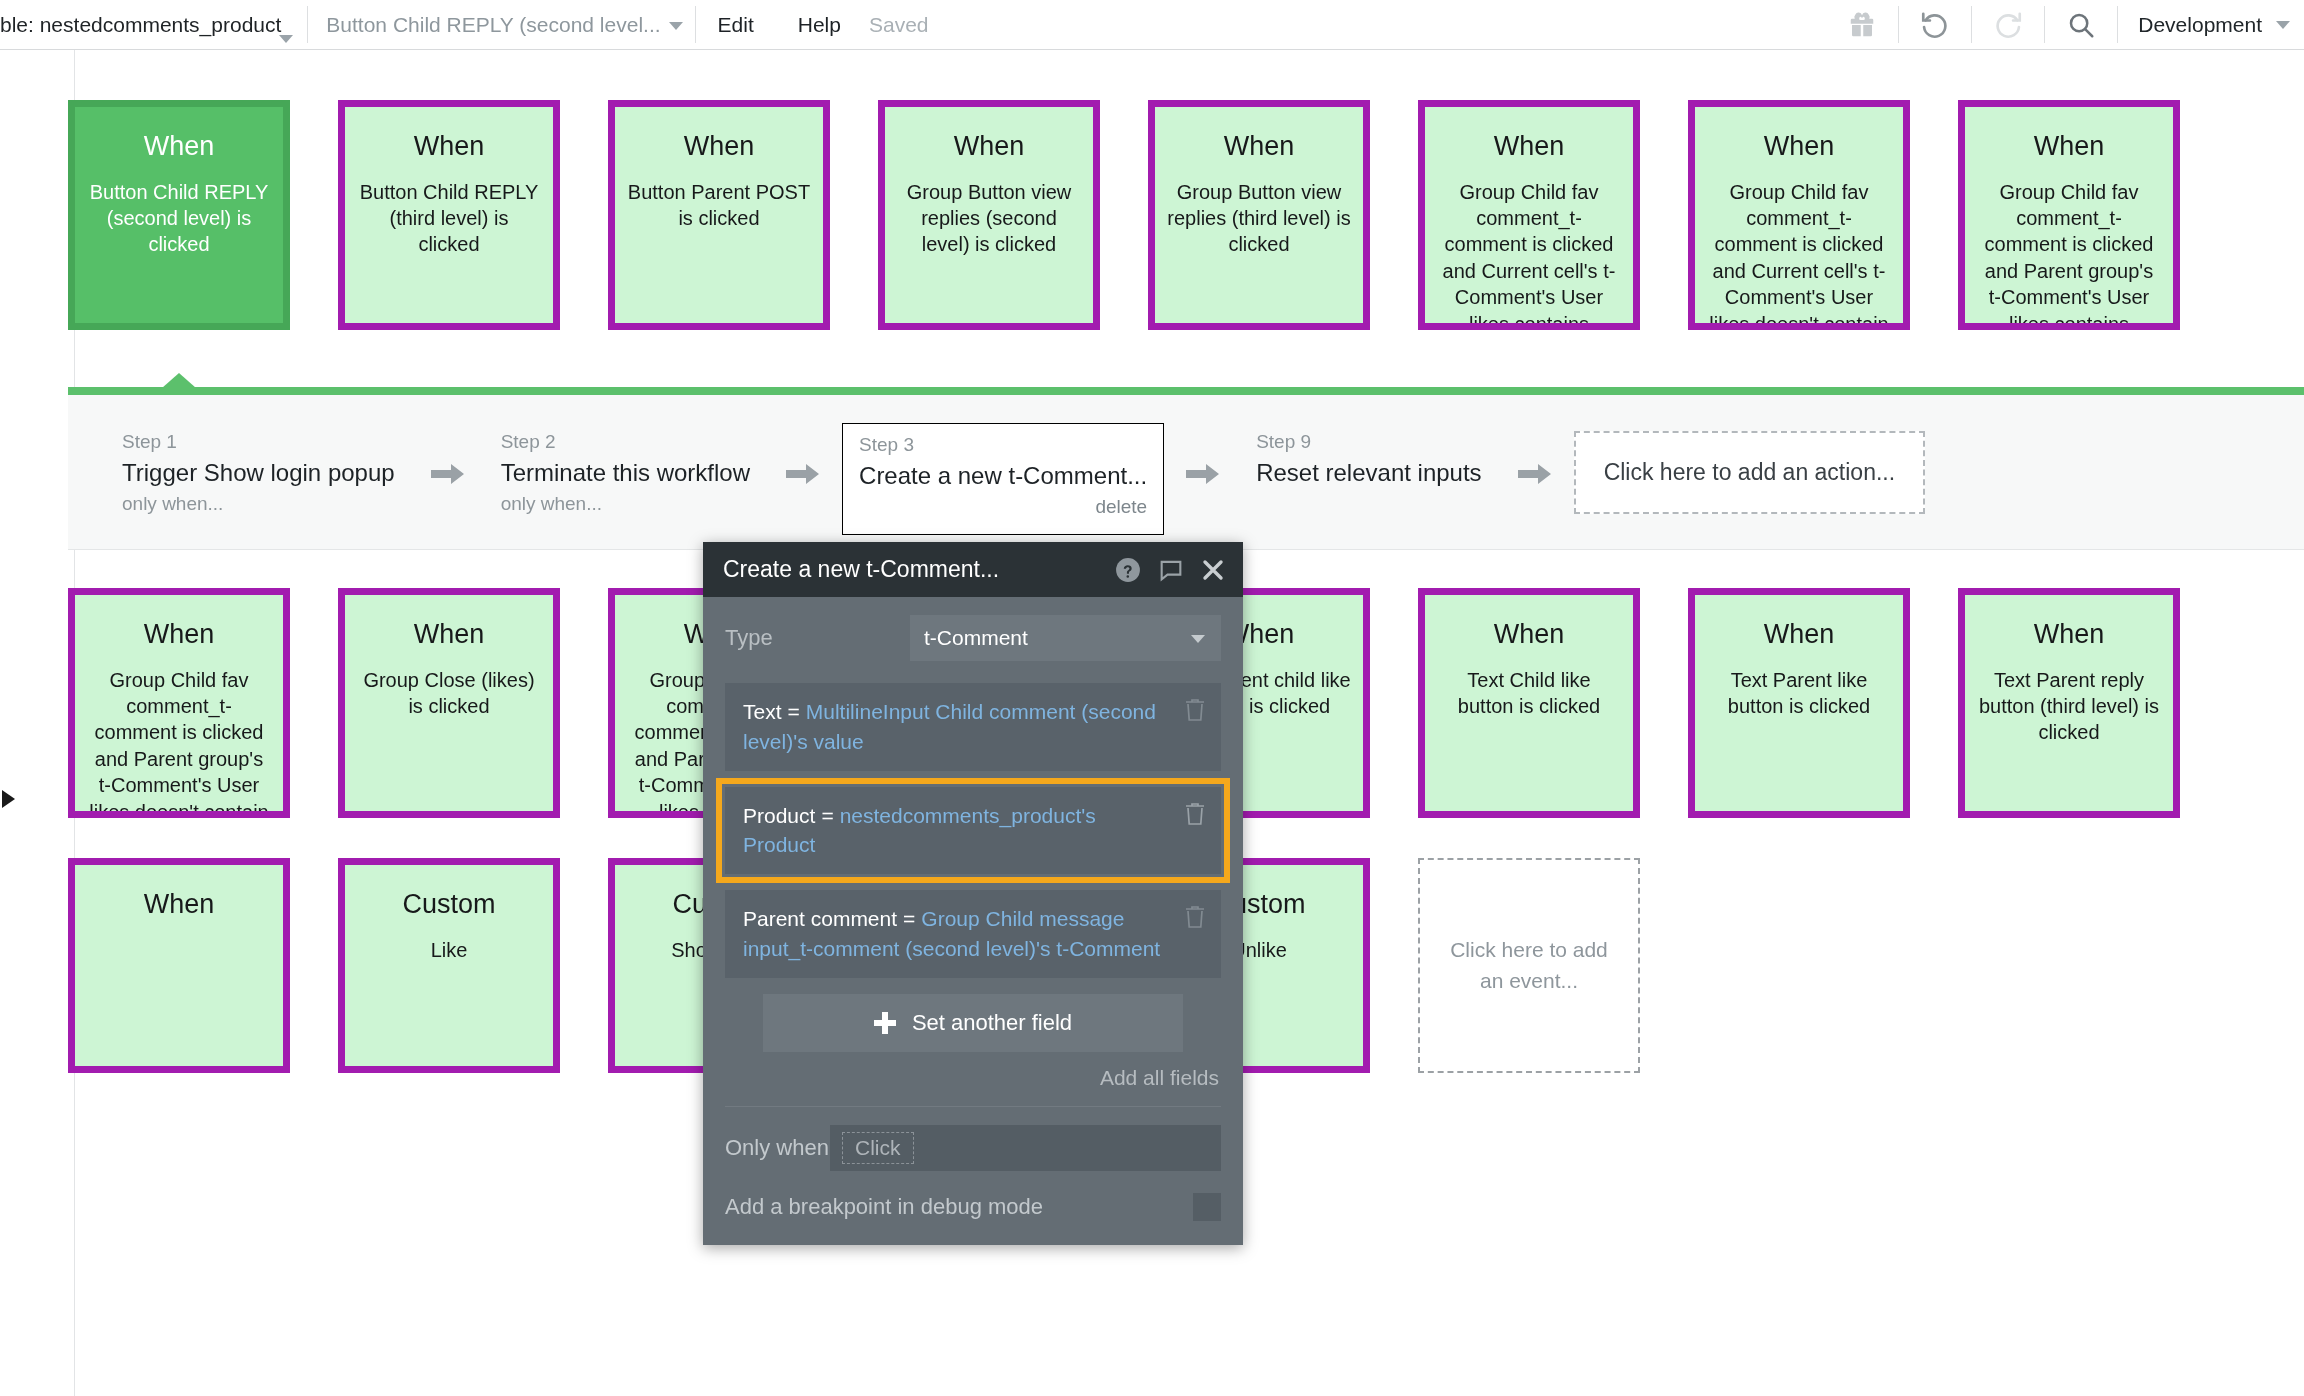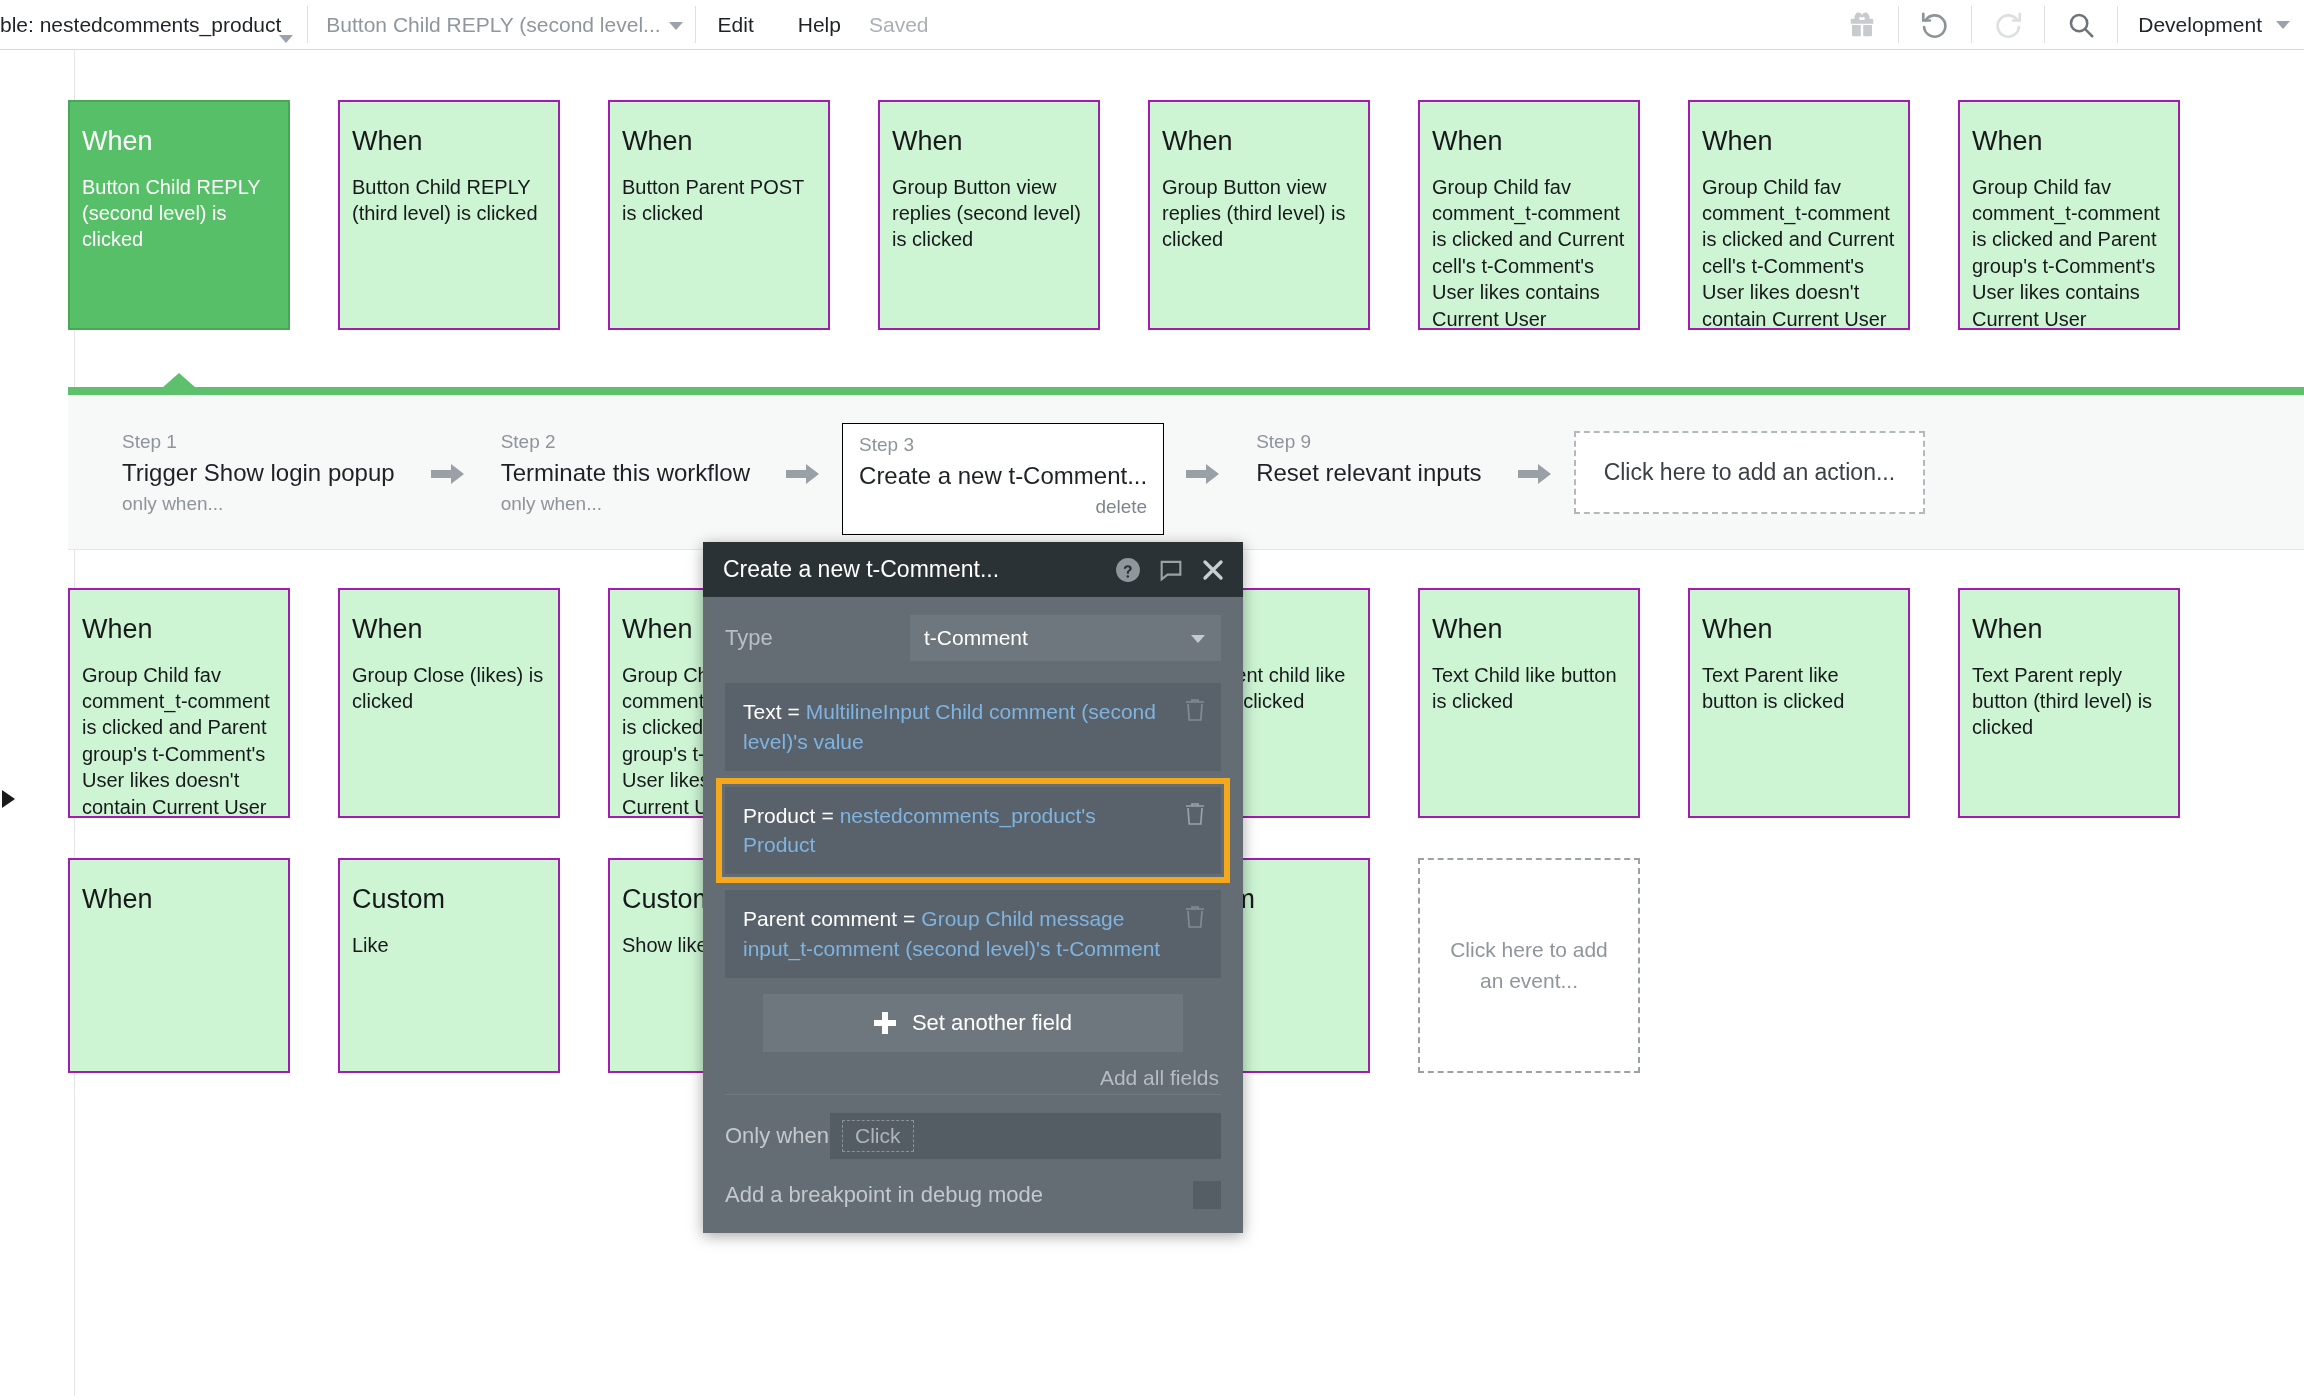--- a/index.html
+++ b/index.html
@@ -71,22 +71,22 @@
     width: 0; height: 0;
     border-top: 9px solid transparent;
     border-bottom: 9px solid transparent;
     border-left: 13px solid #1a1a1a;
   }
 
   
   .card {
     position: absolute;
     background: #cdf5d4;
-    border: 2px solid #a21caf;
-    text-align: left;
+    border: 7px solid #a21caf;
+    text-align: center;
     padding: 22px 12px 10px;
     font-size: 20px;
     color: #17191a;
     line-height: 1.32;
     overflow: hidden;
   }
   .card .c-title {
     font-size: 27px; color: #17191a; margin-bottom: 14px; font-weight: 400;
   }
   .card.selected {
@@ -225,21 +225,21 @@
     position: relative; width: 22px; height: 22px;
   }
   .plus::before, .plus::after {
     content: ""; position: absolute; background: #ffffff;
   }
   .plus::before { left: 0; top: 8px; width: 22px; height: 6px; }
   .plus::after { top: 0; left: 8px; width: 6px; height: 22px; }
   .add-all {
     text-align: right;
     font-size: 21px; color: #b6bcc0;
-    padding: 14px 2px 4px;
+    padding: 14px 2px 16px;
     border-bottom: 1px solid #727a81;
   }
   .row-onlywhen {
     display: flex; align-items: center;
     padding: 18px 0 4px;
   }
   .row-onlywhen .lbl { font-size: 22px; color: #c3c9cd; width: 105px; }
   .ow-input {
     flex: 1; height: 46px; background: #545d64;
     display: flex; align-items: center; padding: 0 12px;

